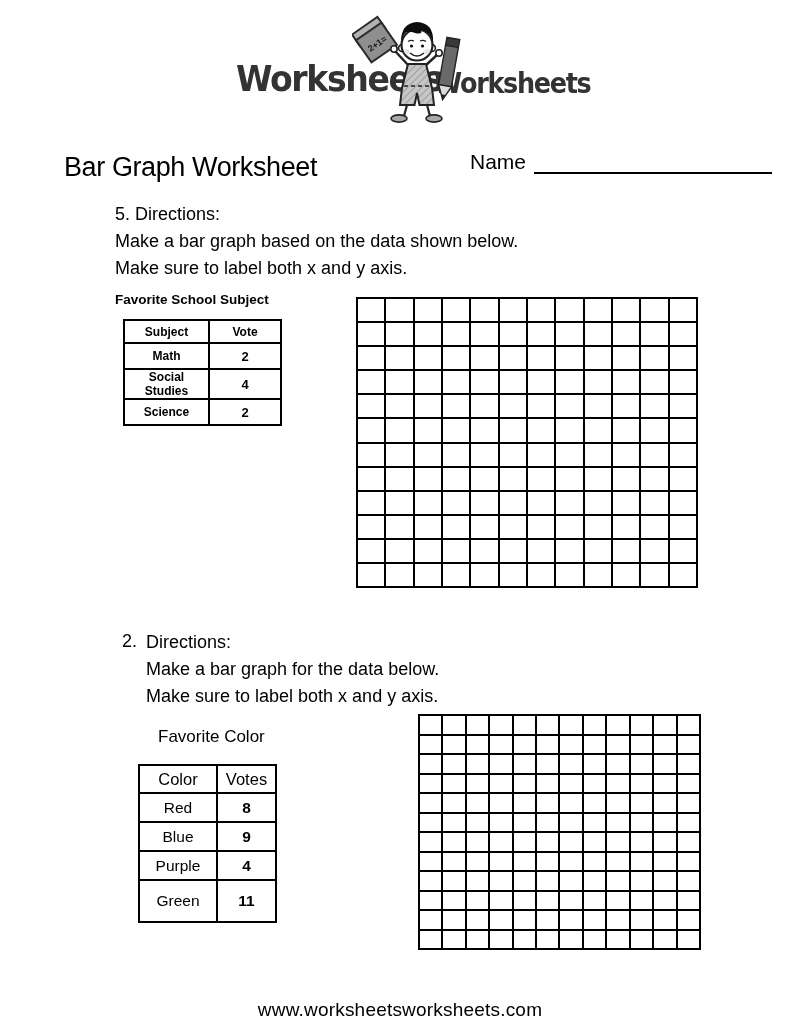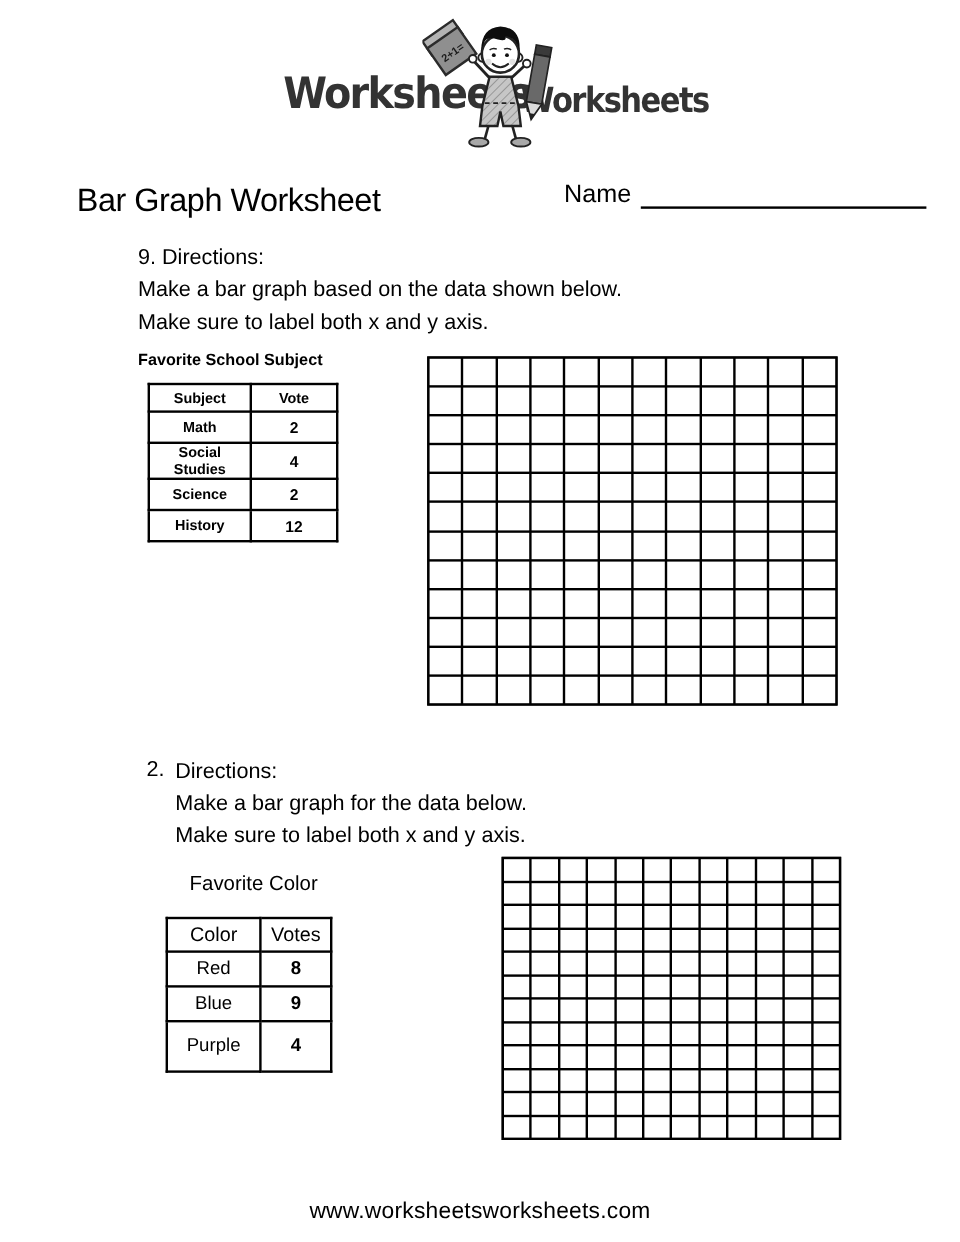--- a/index.html
+++ b/index.html
@@ -129,21 +129,21 @@
 </svg>
 
 <div class="page-title">Bar Graph Worksheet</div>
 
 <div class="name-block">
   <span class="name-label">Name</span>
   <span class="name-line"></span>
 </div>
 
 <div class="dir dir1">
-  <div>9. Directions:</div>
+  <div>5. Directions:</div>
   <div>Make a bar graph based on the data shown below.</div>
   <div>Make sure to label both x and y axis.</div>
 </div>
 
 <div class="table-title1">Favorite School Subject</div>
 
 <table class="data-table table1" data-table="section1.table">
     <thead>
       <tr>
         <th>Subject</th>
@@ -155,24 +155,20 @@
         <td>Math</td>
         <td>2</td>
       </tr>
       <tr>
         <td>Social Studies</td>
         <td>4</td>
       </tr>
       <tr>
         <td>Science</td>
         <td>2</td>
-      </tr>
-      <tr>
-        <td>History</td>
-        <td>12</td>
       </tr>
     </tbody>
   </table>
 
 <div id="grid1" class="grid" style="grid-template-columns: repeat(12, 1fr); grid-template-rows: repeat(12, 1fr);">
     <div class="cell"></div>
     <div class="cell"></div>
     <div class="cell"></div>
     <div class="cell"></div>
     <div class="cell"></div>
@@ -341,20 +337,24 @@
         <td>8</td>
       </tr>
       <tr>
         <td>Blue</td>
         <td>9</td>
       </tr>
       <tr>
         <td>Purple</td>
         <td>4</td>
       </tr>
+      <tr>
+        <td>Green</td>
+        <td>11</td>
+      </tr>
     </tbody>
   </table>
 
 <div id="grid2" class="grid" style="grid-template-columns: repeat(12, 1fr); grid-template-rows: repeat(12, 1fr);">
     <div class="cell"></div>
     <div class="cell"></div>
     <div class="cell"></div>
     <div class="cell"></div>
     <div class="cell"></div>
     <div class="cell"></div>

